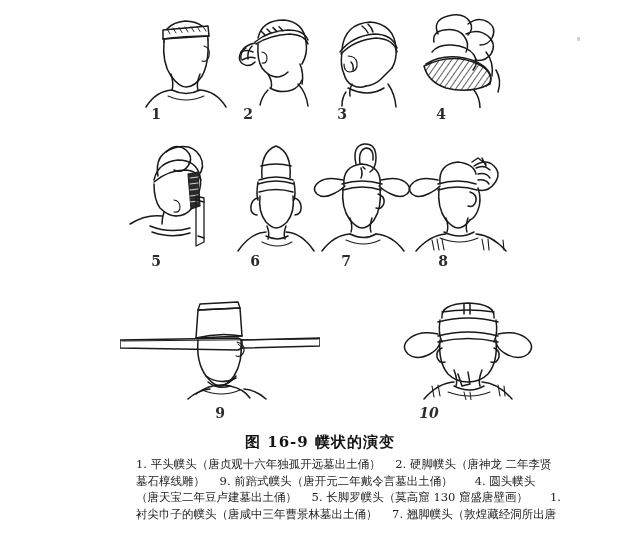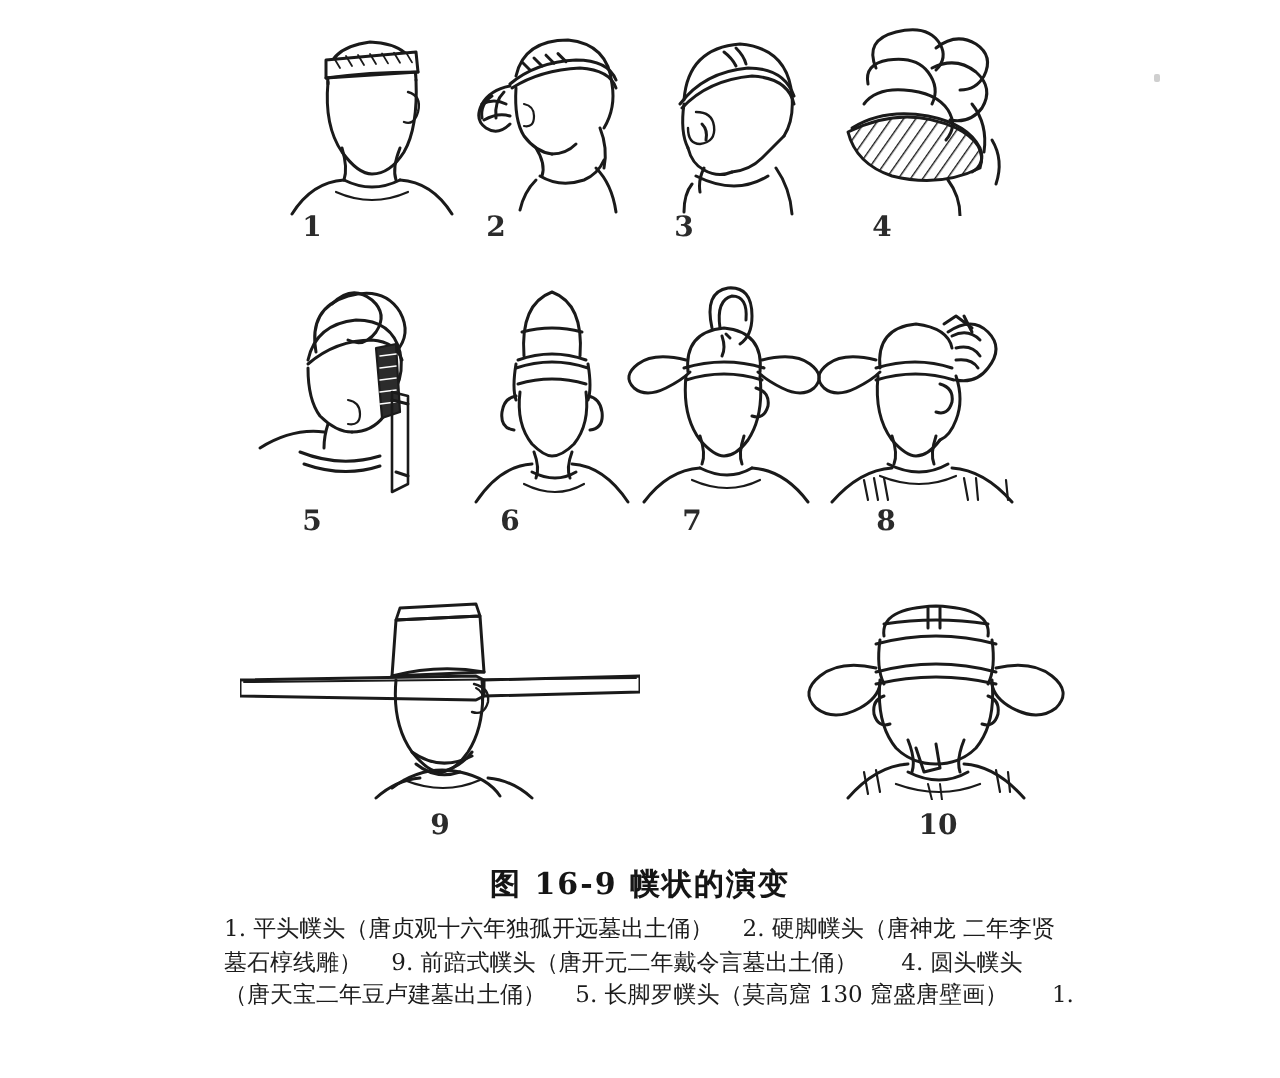--- a/index.html
+++ b/index.html
@@ -66,20 +66,21 @@
     font-family: "DejaVu Serif", "Liberation Serif", serif;
     font-size: 11.5px;
     line-height: 16.5px;
     color: #1c1c1c;
     text-align: justify;
     text-justify: inter-character;
   }
   .caption-line {
     display: block;
     white-space: pre;
+    margin-left: 24px;
   }
   .speck {
     position: absolute;
     left: 577px;
     top: 37px;
     width: 3px;
     height: 4px;
     background: #cfcfcf;
     border-radius: 1px;
   }
@@ -280,28 +281,29 @@
         <path d="M56 70 q4 10 2 16 M84 70 q-4 10 -2 16"></path>
         <path d="M60 74 l4 12 l8 -2 l-2 -12"></path>
         <path d="M56 86 q16 8 30 0"></path>
         <path d="M26 99 q14 -16 30 -17 M114 99 q-14 -16 -30 -17"></path>
         <path d="M50 92 q22 8 42 0" stroke-width="1.1"></path>
         <path d="M66 92 l2 8 M72 92 l1 8" stroke-width="1"></path>
         <path d="M34 86 l2 11 M40 85 l2 11" stroke-width="1.1"></path>
         <path d="M100 85 l2 11 M106 86 l1 10" stroke-width="1.1"></path>
       </svg>
     </div>
-    <div class="num" style="left:454px; top:405px;">10</div>
+    <div class="num" style="left:414px; top:405px;font-style:italic;">10</div>
 
   </div>
 
   <div class="caption-block">
     <div class="fig-title">
       <span>图 16-9  幞状的演变</span>
     </div>
     <div class="caption-text">
       <span class="caption-line">1. 平头幞头（唐贞观十六年独孤开远墓出土俑）    2. 硬脚幞头（唐神龙 二年李贤</span>
       <span class="caption-line">墓石椁线雕）    9. 前踣式幞头（唐开元二年戴令言墓出土俑）      4. 圆头幞头</span>
       <span class="caption-line">（唐天宝二年豆卢建墓出土俑）    5. 长脚罗幞头（莫高窟 130 窟盛唐壁画）      1.</span>
+      <span class="caption-line">衬尖巾子的幞头（唐咸中三年曹景林墓出土俑）    7. 翘脚幞头（敦煌藏经洞所出唐</span>
     </div>
   </div>
 
 </div>
 
 </body></html>

